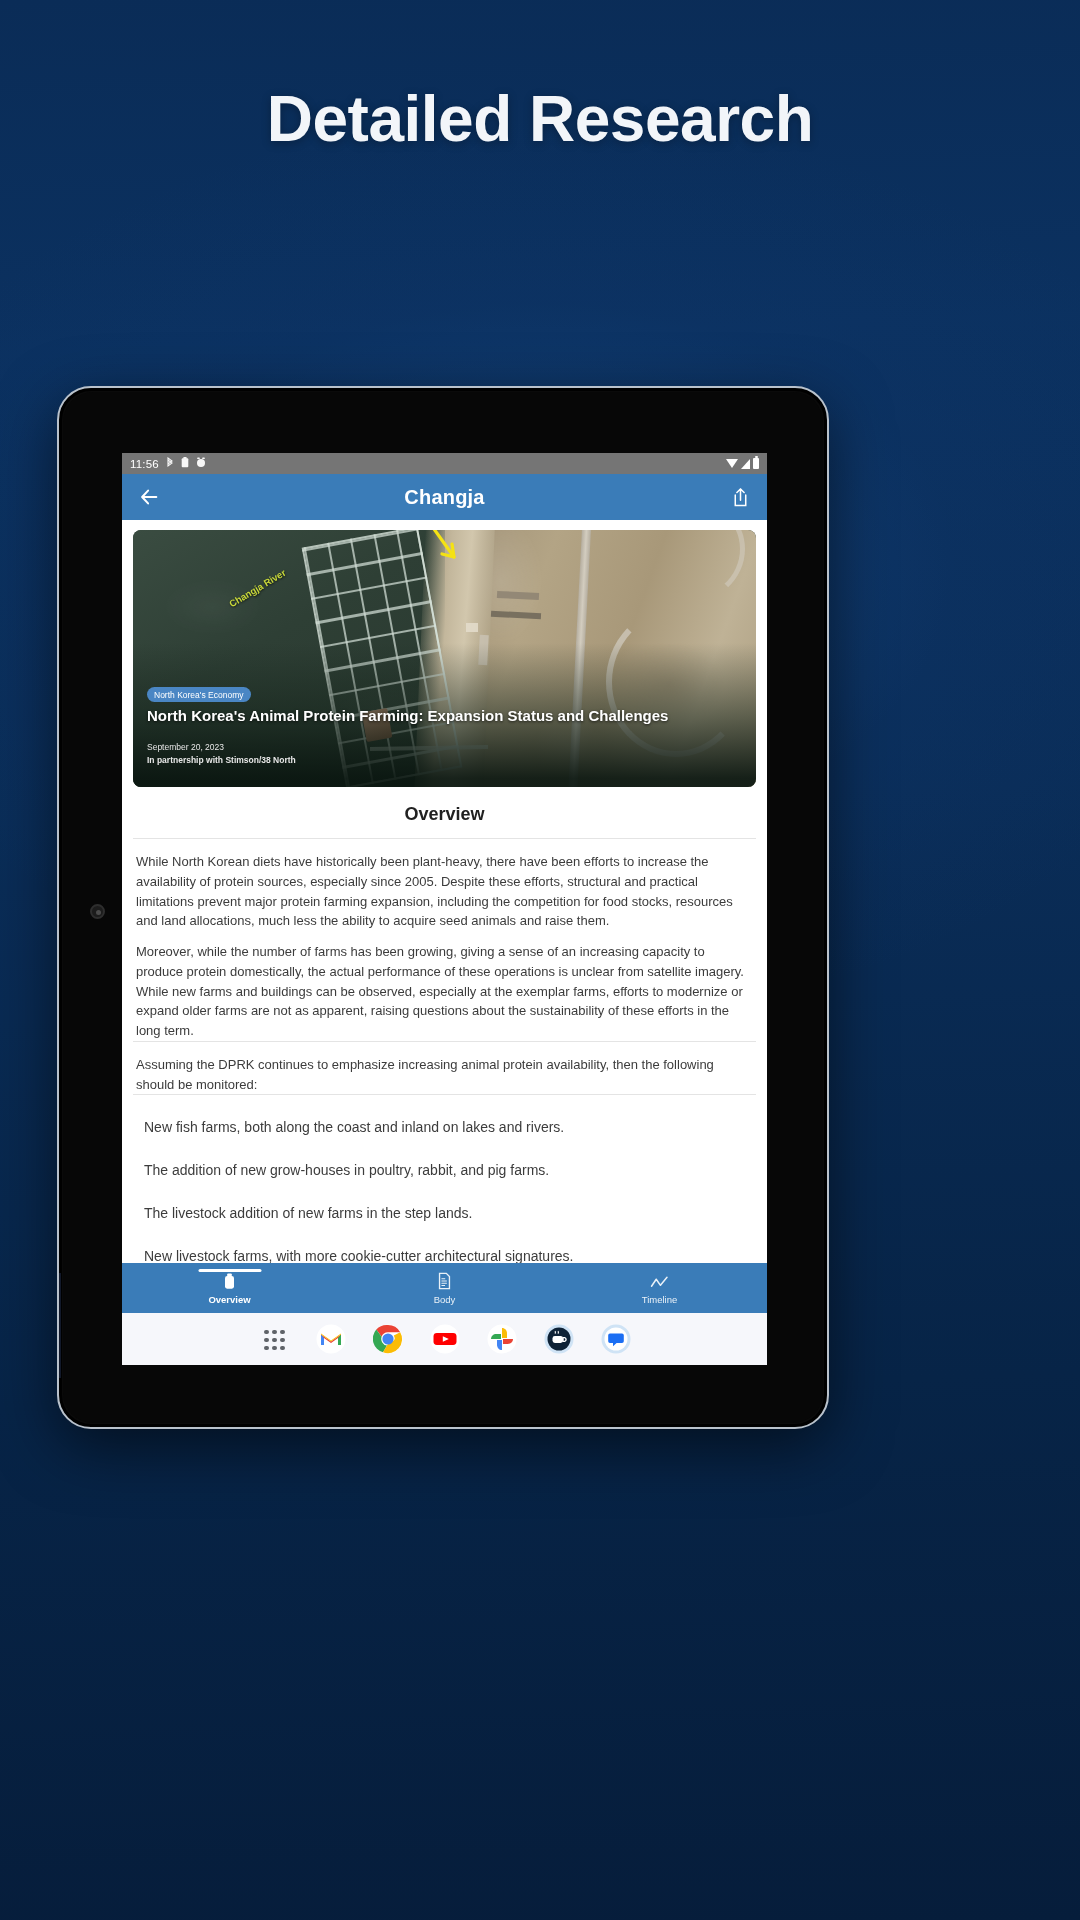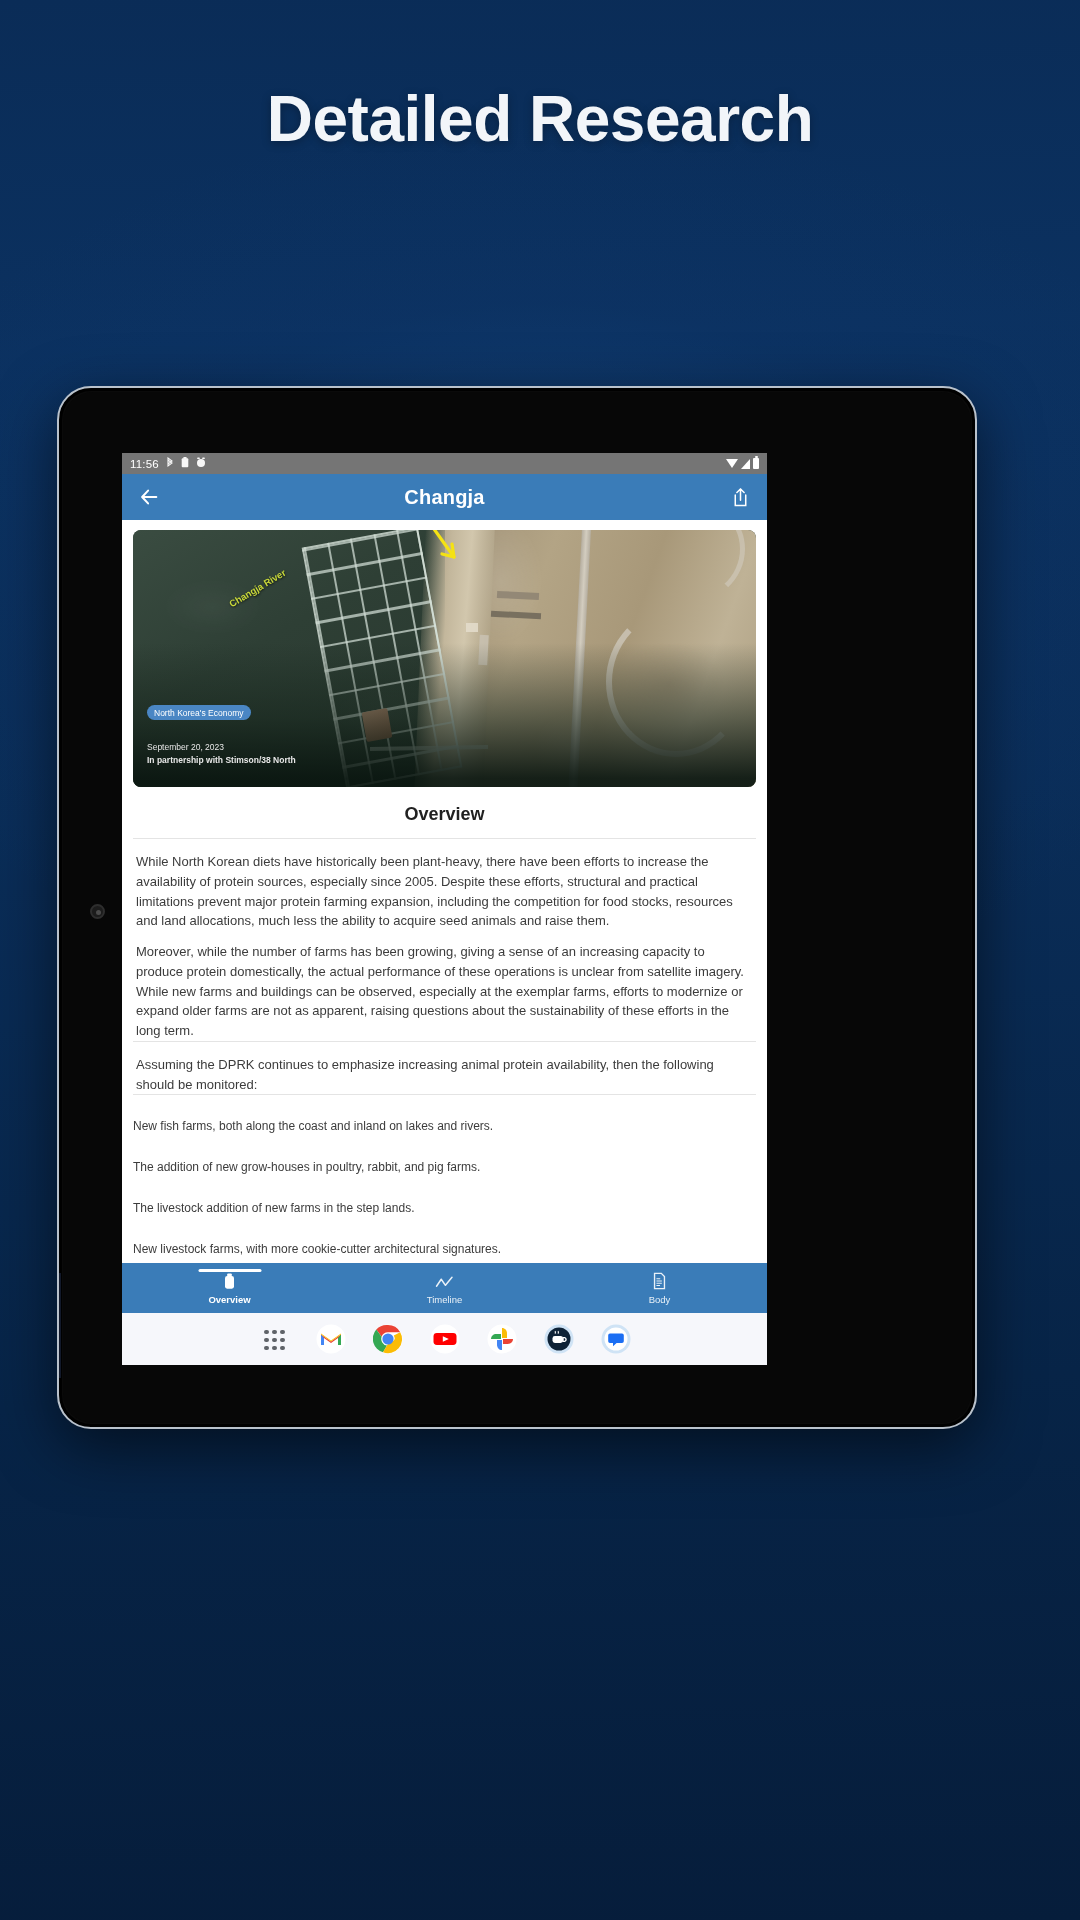--- a/index.html
+++ b/index.html
@@ -20,21 +20,21 @@
   .headline{
     position:absolute; top:82px; left:0; width:100%;
     text-align:center; color:#f2f5f9;
     font-size:64px; font-weight:bold; letter-spacing:-0.5px;
     text-shadow:0 2px 10px rgba(0,0,0,.28);
   }
 
   
   .tablet{
     position:absolute; left:57px; top:386px;
-    width:920px; height:1043px;
+    width:772px; height:1043px;
     border-radius:34px;
     background:#0a0a0a;
     border:2px solid #b9c2cc;
     box-shadow:0 18px 60px rgba(0,0,0,.55), inset 0 0 0 3px #000;
     overflow:hidden;
   }
   .tablet-inner{
     position:absolute; inset:4px; border-radius:30px; background:#070707;
   }
   .cam-dot{
@@ -184,21 +184,21 @@
     text-align:center; font-size:18px; font-weight:bold; color:#212121;
     padding:17px 0 13px 0;
   }
   .rule{ height:1px; background:#e4e4e4; margin:0 11px; }
   .para{
     font-size:13px; line-height:1.52; color:#3c3c3c;
     padding:0 14px; margin-top:11px; text-align:left;
   }
   .para.first{ margin-top:13px; }
   .watch-item{
-    font-size:12px; color:#3c3c3c; padding:0 11px; margin-top:27px;
+    font-size:14px; color:#3c3c3c; padding:0 22px; margin-top:27px;
   }
   .watch-item.first{ margin-top:24px; }
 
   
   .tabs{
     height:50px; background:#3a7cb8; display:flex; flex:none;
   }
   .tab{
     flex:1; display:flex; flex-direction:column; align-items:center;
     justify-content:center; position:relative; color:#e9f1f8; cursor:pointer;
@@ -303,20 +303,21 @@
             <svg width="44" height="46" viewBox="0 0 44 46">
               <path d="M5 2 L25 30" stroke="#f5e213" stroke-width="3.2" fill="none" stroke-linecap="round"></path>
               <path d="M25 30 L13 27 M25 30 L23 17" stroke="#f5e213" stroke-width="3.2" fill="none" stroke-linecap="round"></path>
             </svg>
           </div>
           <div class="river-lbl">Changja River</div>
         </div>
         <div class="hero-shade"></div>
         <div class="hero-txt">
           <span class="tag">North Korea's Economy</span>
+          <div class="hero-title">North Korea's Animal Protein Farming: Expansion Status and Challenges</div>
           <div class="hero-date">September 20, 2023</div>
           <div class="hero-partner">In partnership with Stimson/38 North</div>
         </div>
       </div>
 
       <div class="sec-h">Overview</div>
       <div class="rule"></div>
       <div class="para first">While North Korean diets have historically been plant-heavy, there have been efforts to increase the availability of protein sources, especially since 2005. Despite these efforts, structural and practical limitations prevent major protein farming expansion, including the competition for food stocks, resources and land allocations, much less the ability to acquire seed animals and raise them.</div>
       <div class="para">Moreover, while the number of farms has been growing, giving a sense of an increasing capacity to produce protein domestically, the actual performance of these operations is unclear from satellite imagery. While new farms and buildings can be observed, especially at the exemplar farms, efforts to modernize or expand older farms are not as apparent, raising questions about the sustainability of these efforts in the long term.</div>
 
@@ -338,35 +339,35 @@
         <div class="tab-ico">
           <svg width="17" height="18" viewBox="0 0 18 20">
             <rect x="4" y="4.5" width="10" height="14" rx="2.4" fill="#fff"></rect>
             <rect x="6.4" y="1.6" width="5.2" height="3.4" rx="1.2" fill="#fff"></rect>
           </svg>
         </div>
         <div class="tab-lbl">Overview</div>
       </div>
       <div class="tab">
         <div class="tab-ico">
-          <svg width="19" height="15" viewBox="0 0 20 16">
-            <path d="M1.5 12 L6.5 4.5 L11 11 L18 2.5" stroke="#e9f1f8" stroke-width="1.6" fill="none" stroke-linecap="round" stroke-linejoin="round"></path>
-          </svg>
-        </div>
-        <div class="tab-lbl">Timeline</div>
-      </div>
-      <div class="tab">
-        <div class="tab-ico">
           <svg width="15" height="18" viewBox="0 0 16 20">
             <path d="M2.5 1.5h7.5l3.5 3.5v13.5h-11z" fill="none" stroke="#e9f1f8" stroke-width="1.5"></path>
             <path d="M4.6 7.5h4.2M4.6 10h6M4.6 12.5h6M4.6 15h4" stroke="#e9f1f8" stroke-width="1.2"></path>
           </svg>
         </div>
         <div class="tab-lbl">Body</div>
       </div>
+      <div class="tab">
+        <div class="tab-ico">
+          <svg width="19" height="15" viewBox="0 0 20 16">
+            <path d="M1.5 12 L6.5 4.5 L11 11 L18 2.5" stroke="#e9f1f8" stroke-width="1.6" fill="none" stroke-linecap="round" stroke-linejoin="round"></path>
+          </svg>
+        </div>
+        <div class="tab-lbl">Timeline</div>
+      </div>
     </div>
 
     <div class="dock">
       <div class="dock-ico">
         <div class="grid9">
             <i></i>
             <i></i>
             <i></i>
             <i></i>
             <i></i>

